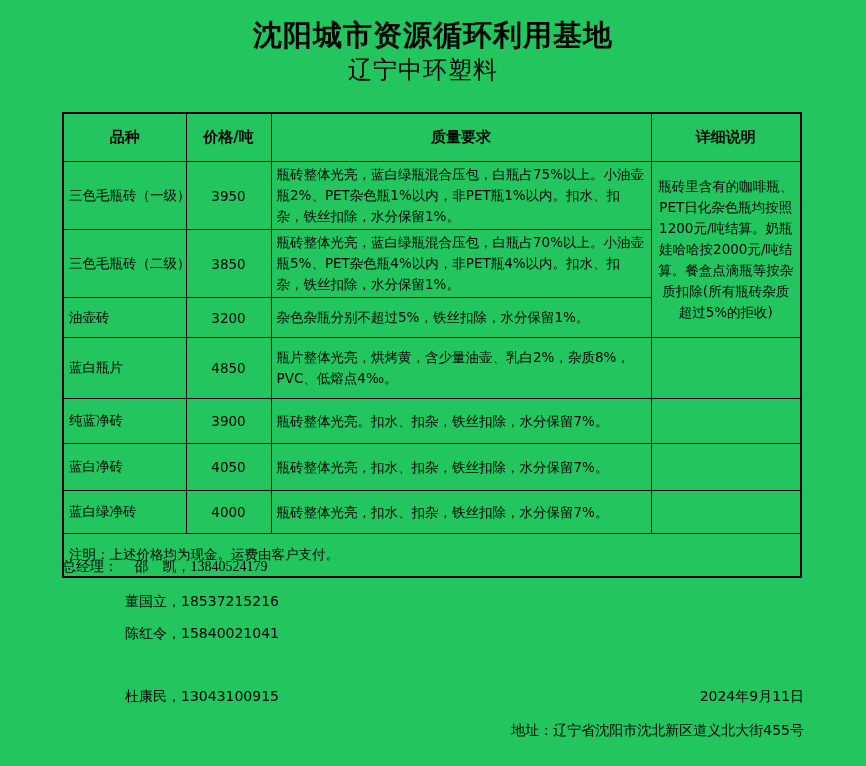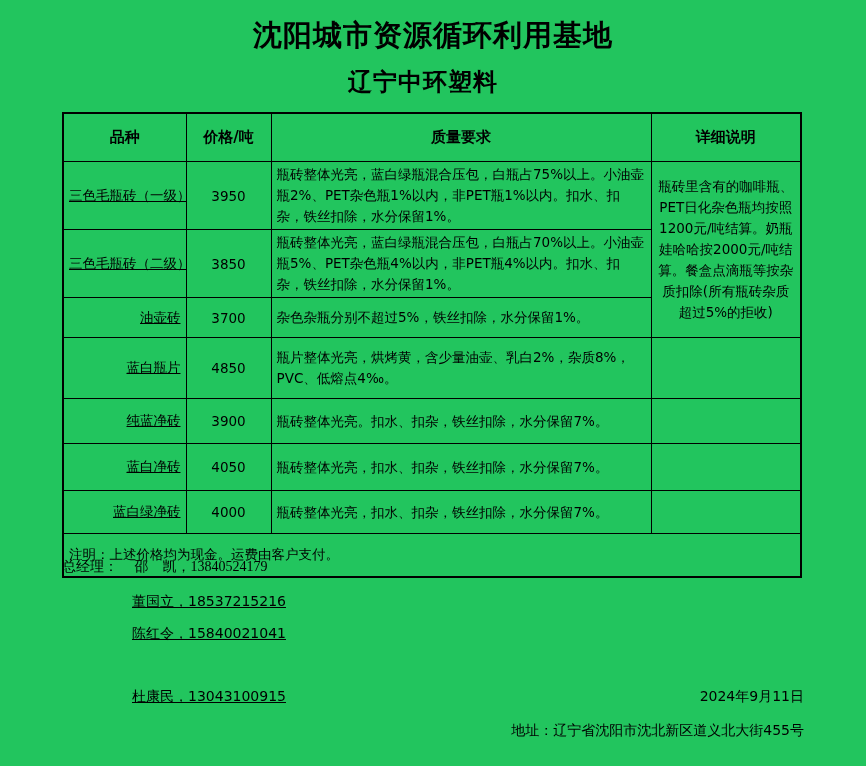--- a/index.html
+++ b/index.html
@@ -9,56 +9,56 @@
     position:relative;overflow:hidden;
   }
   .page{position:absolute;left:0;top:0;width:866px;height:766px;background:#22c55e;}
 
   .doc-title{
     position:absolute;left:0;top:16px;width:866px;
     text-align:center;font-size:29px;font-weight:bold;line-height:38px;
     letter-spacing:1px;
   }
   .doc-subtitle{
-    position:absolute;left:0;top:66px;width:846px;
-    text-align:center;font-size:24px;font-weight:bold;line-height:32px;
+    position:absolute;left:0;top:54px;width:846px;
+    text-align:center;font-size:24px;font-weight:normal;line-height:32px;
     letter-spacing:1px;
   }
 
   table.price-table{
     position:absolute;left:62px;top:112px;width:738px;
     border-collapse:collapse;table-layout:fixed;
     border:2px solid #000;
   }
   table.price-table th, table.price-table td{
     border:1px solid #000;
     vertical-align:middle;
     padding:2px 5px;
     font-size:13.5px;
     overflow:hidden;
   }
   table.price-table th{
     font-size:15px;font-weight:bold;text-align:center;padding:14px 2px;
   }
-  td.cell-variety{text-align:right;white-space:nowrap;padding:2px 0;font-size:13px;text-decoration:underline;}
+  td.cell-variety{text-align:left;white-space:nowrap;padding:2px 0;font-size:13px;}
   td.cell-price{text-align:center;font-size:14px;}
   td.cell-quality{text-align:left;line-height:21px;}
   td.cell-detail{
     text-align:center;line-height:21px;font-size:13px;padding:2px 3px;
   }
   tr.note-row td{
     text-align:left;font-size:13.5px;padding:12px 5px;
   }
 
   .contact-manager{
     position:absolute;left:62px;top:556px;font-size:14px;line-height:20px;
   }
   .contact-manager .mgr-label{display:inline-block;}
   .contact-manager .mgr-value{display:inline-block;margin-left:12px;font-family:Liberation Serif, serif;}
-  .contact-line{position:absolute;left:132px;font-size:14px;line-height:20px;text-decoration:underline;}
+  .contact-line{position:absolute;left:125px;font-size:14px;line-height:20px;}
   .contact-line.c2{top:591px;}
   .contact-line.c3{top:623px;}
   .contact-line.c4{top:655px;}
   .contact-line.c5{top:686px;}
 
   .doc-date{
     position:absolute;right:62px;top:686px;font-size:14px;line-height:20px;text-align:center;
   }
   .doc-address{
     position:absolute;right:62px;top:720px;font-size:14px;line-height:20px;text-align:right;margin-left:47px;
@@ -92,21 +92,21 @@
       <td class="cell-quality">瓶砖整体光亮，蓝白绿瓶混合压包，白瓶占75%以上。小油壶瓶2%、PET杂色瓶1%以内，非PET瓶1%以内。扣水、扣杂，铁丝扣除，水分保留1%。</td>
       <td class="cell-detail" rowspan="3">瓶砖里含有的咖啡瓶、PET日化杂色瓶均按照1200元/吨结算。奶瓶娃哈哈按2000元/吨结算。餐盒点滴瓶等按杂质扣除(所有瓶砖杂质超过5%的拒收)</td>
     </tr>
     <tr style="height:65px">
       <td class="cell-variety">三色毛瓶砖（二级）</td>
       <td class="cell-price">3850</td>
       <td class="cell-quality">瓶砖整体光亮，蓝白绿瓶混合压包，白瓶占70%以上。小油壶瓶5%、PET杂色瓶4%以内，非PET瓶4%以内。扣水、扣杂，铁丝扣除，水分保留1%。</td>
     </tr>
     <tr style="height:40px">
       <td class="cell-variety">油壶砖</td>
-      <td class="cell-price">3700</td>
+      <td class="cell-price">3200</td>
       <td class="cell-quality">杂色杂瓶分别不超过5%，铁丝扣除，水分保留1%。</td>
     </tr>
     <tr style="height:61px">
       <td class="cell-variety">蓝白瓶片</td>
       <td class="cell-price">4850</td>
       <td class="cell-quality">瓶片整体光亮，烘烤黄，含少量油壶、乳白2%，杂质8%，PVC、低熔点4‰。</td>
       <td class="cell-detail"></td>
     </tr>
     <tr style="height:45px">
       <td class="cell-variety">纯蓝净砖</td>

